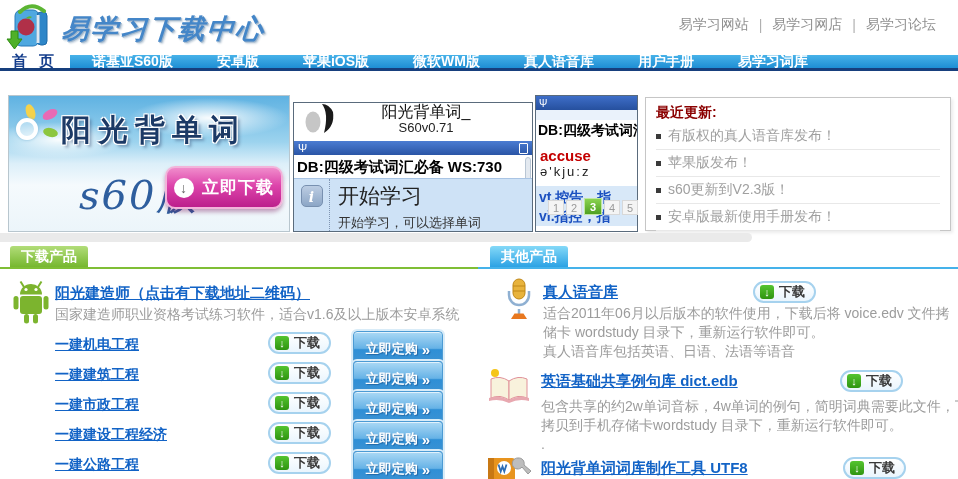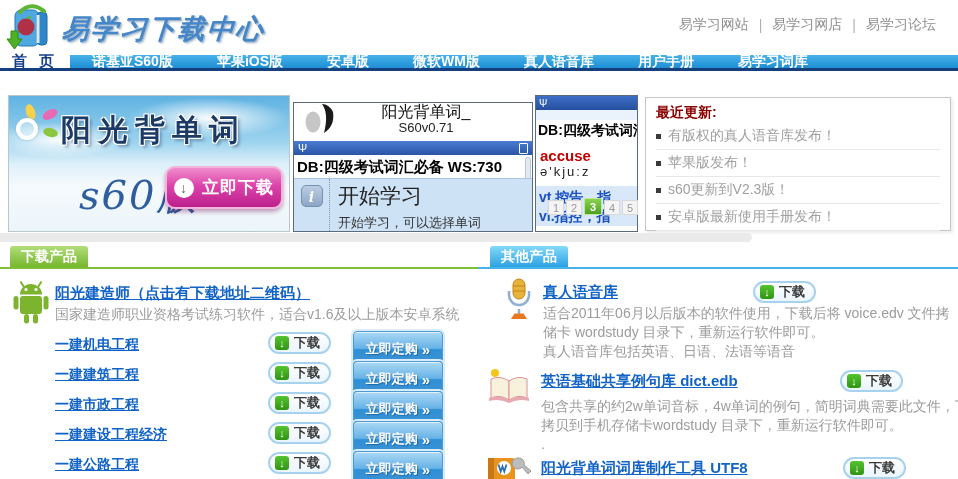--- a/index.html
+++ b/index.html
@@ -160,22 +160,22 @@
       <span class="sep">|</span>
       <span class="hl">易学习网店</span>
       <span class="sep">|</span>
       <span class="hl">易学习论坛</span>
     </div>
   </div>
 
   <div class="nav">
     <div class="nav-home">首 页</div>
     <div class="nav-item">诺基亚S60版</div>
+    <div class="nav-item">安卓版</div>
     <div class="nav-item">苹果iOS版</div>
-    <div class="nav-item">安卓版</div>
     <div class="nav-item">微软WM版</div>
     <div class="nav-item">真人语音库</div>
     <div class="nav-item">用户手册</div>
     <div class="nav-item">易学习词库</div>
   </div>
 
   <div class="hero">
 
     <div class="banner">
       <div class="cloud c1"></div>

